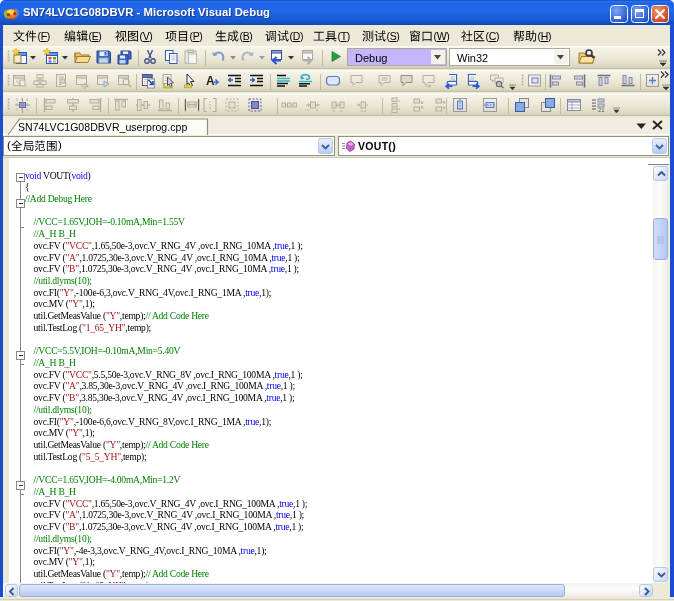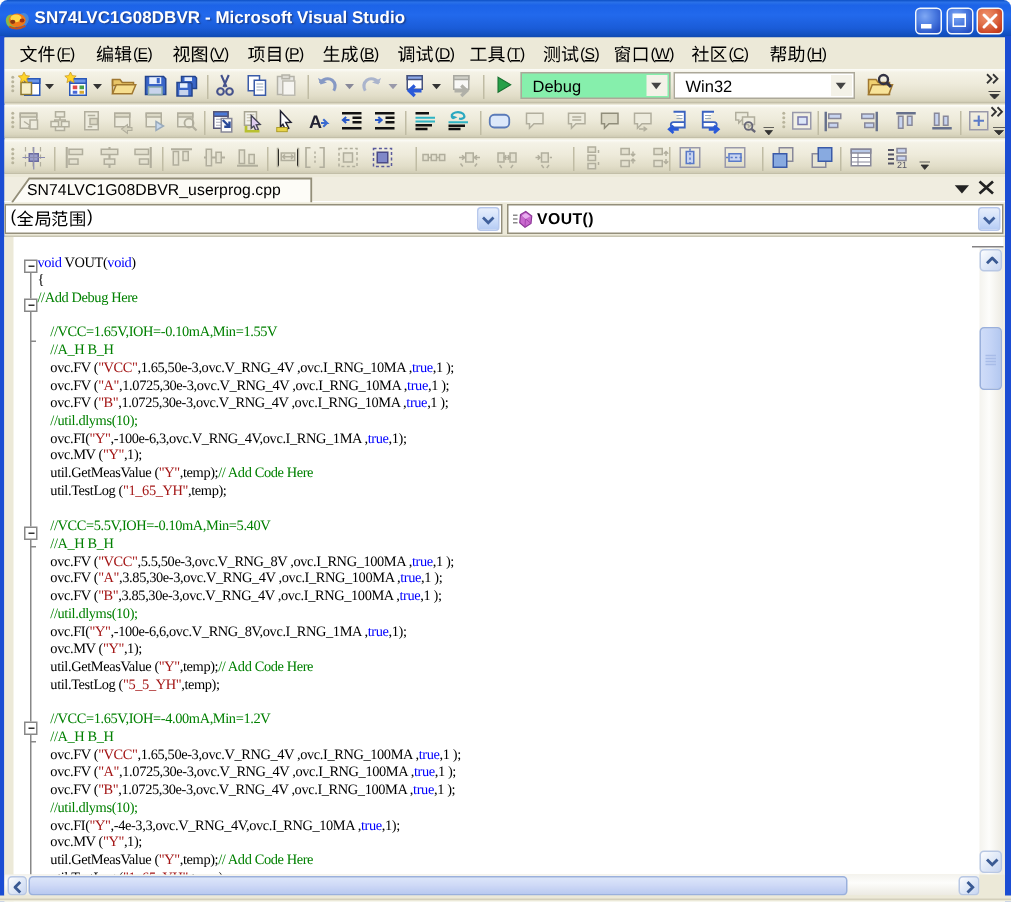--- a/index.html
+++ b/index.html
@@ -46,21 +46,21 @@
 <svg class="ic" style="left:4px;top:6.5px" width="15" height="14" viewBox="0 0 14 13">
 <ellipse cx="3.6" cy="6.8" rx="3.6" ry="4.4" fill="#8cb848" transform="rotate(-25 3.6 6.8)"></ellipse>
 <ellipse cx="10.4" cy="5.8" rx="3.6" ry="4.4" fill="#4888d8" transform="rotate(25 10.4 5.8)"></ellipse>
 <ellipse cx="7" cy="6" rx="5.2" ry="4.2" fill="#f07818"></ellipse>
 <ellipse cx="6.2" cy="4.8" rx="3.4" ry="2.4" fill="#ffd848"></ellipse>
 <ellipse cx="4.2" cy="7" rx="1.6" ry="1.3" fill="#883810"></ellipse>
 <ellipse cx="10" cy="6.2" rx="1.5" ry="1.3" fill="#a03010"></ellipse>
 <path d="M2 10 Q7 12.5 12 9.5" stroke="#c85018" stroke-width="1.2" fill="none"></path>
   </svg>
 <div class="a" style="left:23px;top:6px;font-size:11.3px;font-weight:bold;color:#fff;
-text-shadow:1px 1px 1px #1a3d8c;letter-spacing:0.05px">SN74LVC1G08DBVR - Microsoft Visual Studio</div>
+text-shadow:1px 1px 1px #1a3d8c;letter-spacing:0.05px">SN74LVC1G08DBVR - Microsoft Visual Debug</div>
 <div class="a" style="left:609.5px;top:4.5px;width:18.5px;height:18px;border-radius:3.5px;border:1.2px solid #f4f8fc;background:radial-gradient(circle at 35% 30%,#7fa8f4 0%,#4a7ae0 45%,#2a55c8 80%,#2048b8 100%)">
     <div class="a" style="left:3px;top:10.5px;width:7px;height:2.5px;background:#fff"></div>
   </div>
 <div class="a" style="left:630.5px;top:4.5px;width:18.5px;height:18px;border-radius:3.5px;border:1.2px solid #f4f8fc;background:radial-gradient(circle at 35% 30%,#7fa8f4 0%,#4a7ae0 45%,#2a55c8 80%,#2048b8 100%)">
     <div class="a" style="left:3.5px;top:3.5px;width:9px;height:9px;border:1.5px solid #fff;border-top-width:3px"></div>
   </div>
 <div class="a" style="left:650.5px;top:4.5px;width:18.5px;height:18px;border-radius:3.5px;border:1.2px solid #f4f8fc;background:radial-gradient(circle at 35% 30%,#f0926e 0%,#e0714a 40%,#cc4424 75%,#b03315 100%)">
     <svg width="16" height="16" style="position:absolute;left:0;top:0">
       <path d="M4 4 L12 12 M12 4 L4 12" stroke="#fff" stroke-width="2" stroke-linecap="round"></path>
     </svg>
@@ -233,21 +233,21 @@
   </svg>
 <svg class="ic" style="left:300px;top:49px" width="17" height="16" viewBox="0 0 17 16">
     <rect x="2.5" y="1.5" width="10" height="9" fill="#f8f8f6" stroke="#a8a8a0"></rect>
     <rect x="2.5" y="1.5" width="10" height="2.5" fill="#d0d0c8" stroke="#a8a8a0"></rect>
     <path d="M3 11.5 H10.5 M7.5 8 l3.7 3.5 -3.7 3.5" stroke="#b0b0a8" stroke-width="2.2" fill="none"></path>
   </svg>
 <div class="a" style="left:322px;top:50px;width:1px;height:16px;background:#c0bca4"></div>
 <svg class="ic" style="left:330px;top:50px" width="12" height="13" viewBox="0 0 12 13">
     <path d="M2 1.5 L10.5 6.5 L2 11.5z" fill="#26a048" stroke="#187030" stroke-width=".7"></path>
   </svg>
-<div class="a" style="left:347px;top:48px;width:100px;height:18px;background:#86efac;border:1px solid #aca899">
+<div class="a" style="left:347px;top:48px;width:100px;height:18px;background:#c4b5fd;border:1px solid #aca899">
     <div class="a" style="left:7px;top:2.5px;font-size:11px;color:#000">Debug</div>
     <div class="a" style="right:1px;top:1px;width:14px;height:14px;background:#f4f2e8">
       <svg width="8" height="5" style="position:absolute;left:3px;top:5px">
         <path d="M0 0h7l-3.5 4.5z" fill="#444"></path>
       </svg>
     </div>
   </div>
 <div class="a" style="left:449px;top:48px;width:121px;height:18px;background:#fff;border:1px solid #aca899">
     <div class="a" style="left:7px;top:2.5px;font-size:11px;color:#000">Win32</div>
     <div class="a" style="right:1px;top:1px;width:14px;height:14px;background:#f4f2e8">

